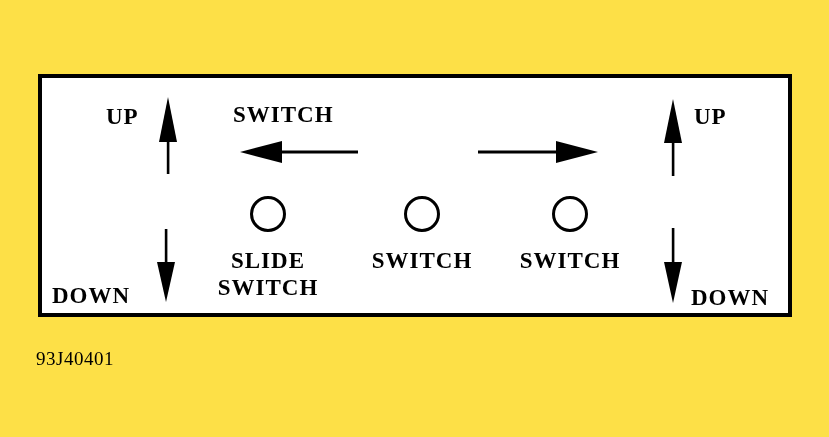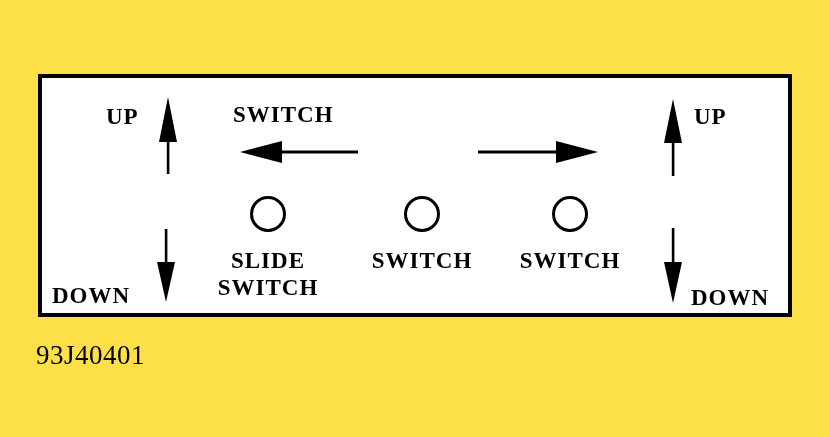--- a/index.html
+++ b/index.html
@@ -57,22 +57,22 @@
     text-align: center;
     font-weight: bold;
     font-size: 23px;
     letter-spacing: 1px;
     line-height: 27px;
   }
   .switch-label span { display: block; }
   #figure-code {
     position: absolute;
     left: 36px;
-    top: 340px;
-    font-size: 27px;
+    top: 348px;
+    font-size: 19px;
     font-weight: normal;
     letter-spacing: 0.5px;
   }
 </style>
 </head>
 <body>
 
 <div id="canvas">
 
   <div id="panel-box"></div>

